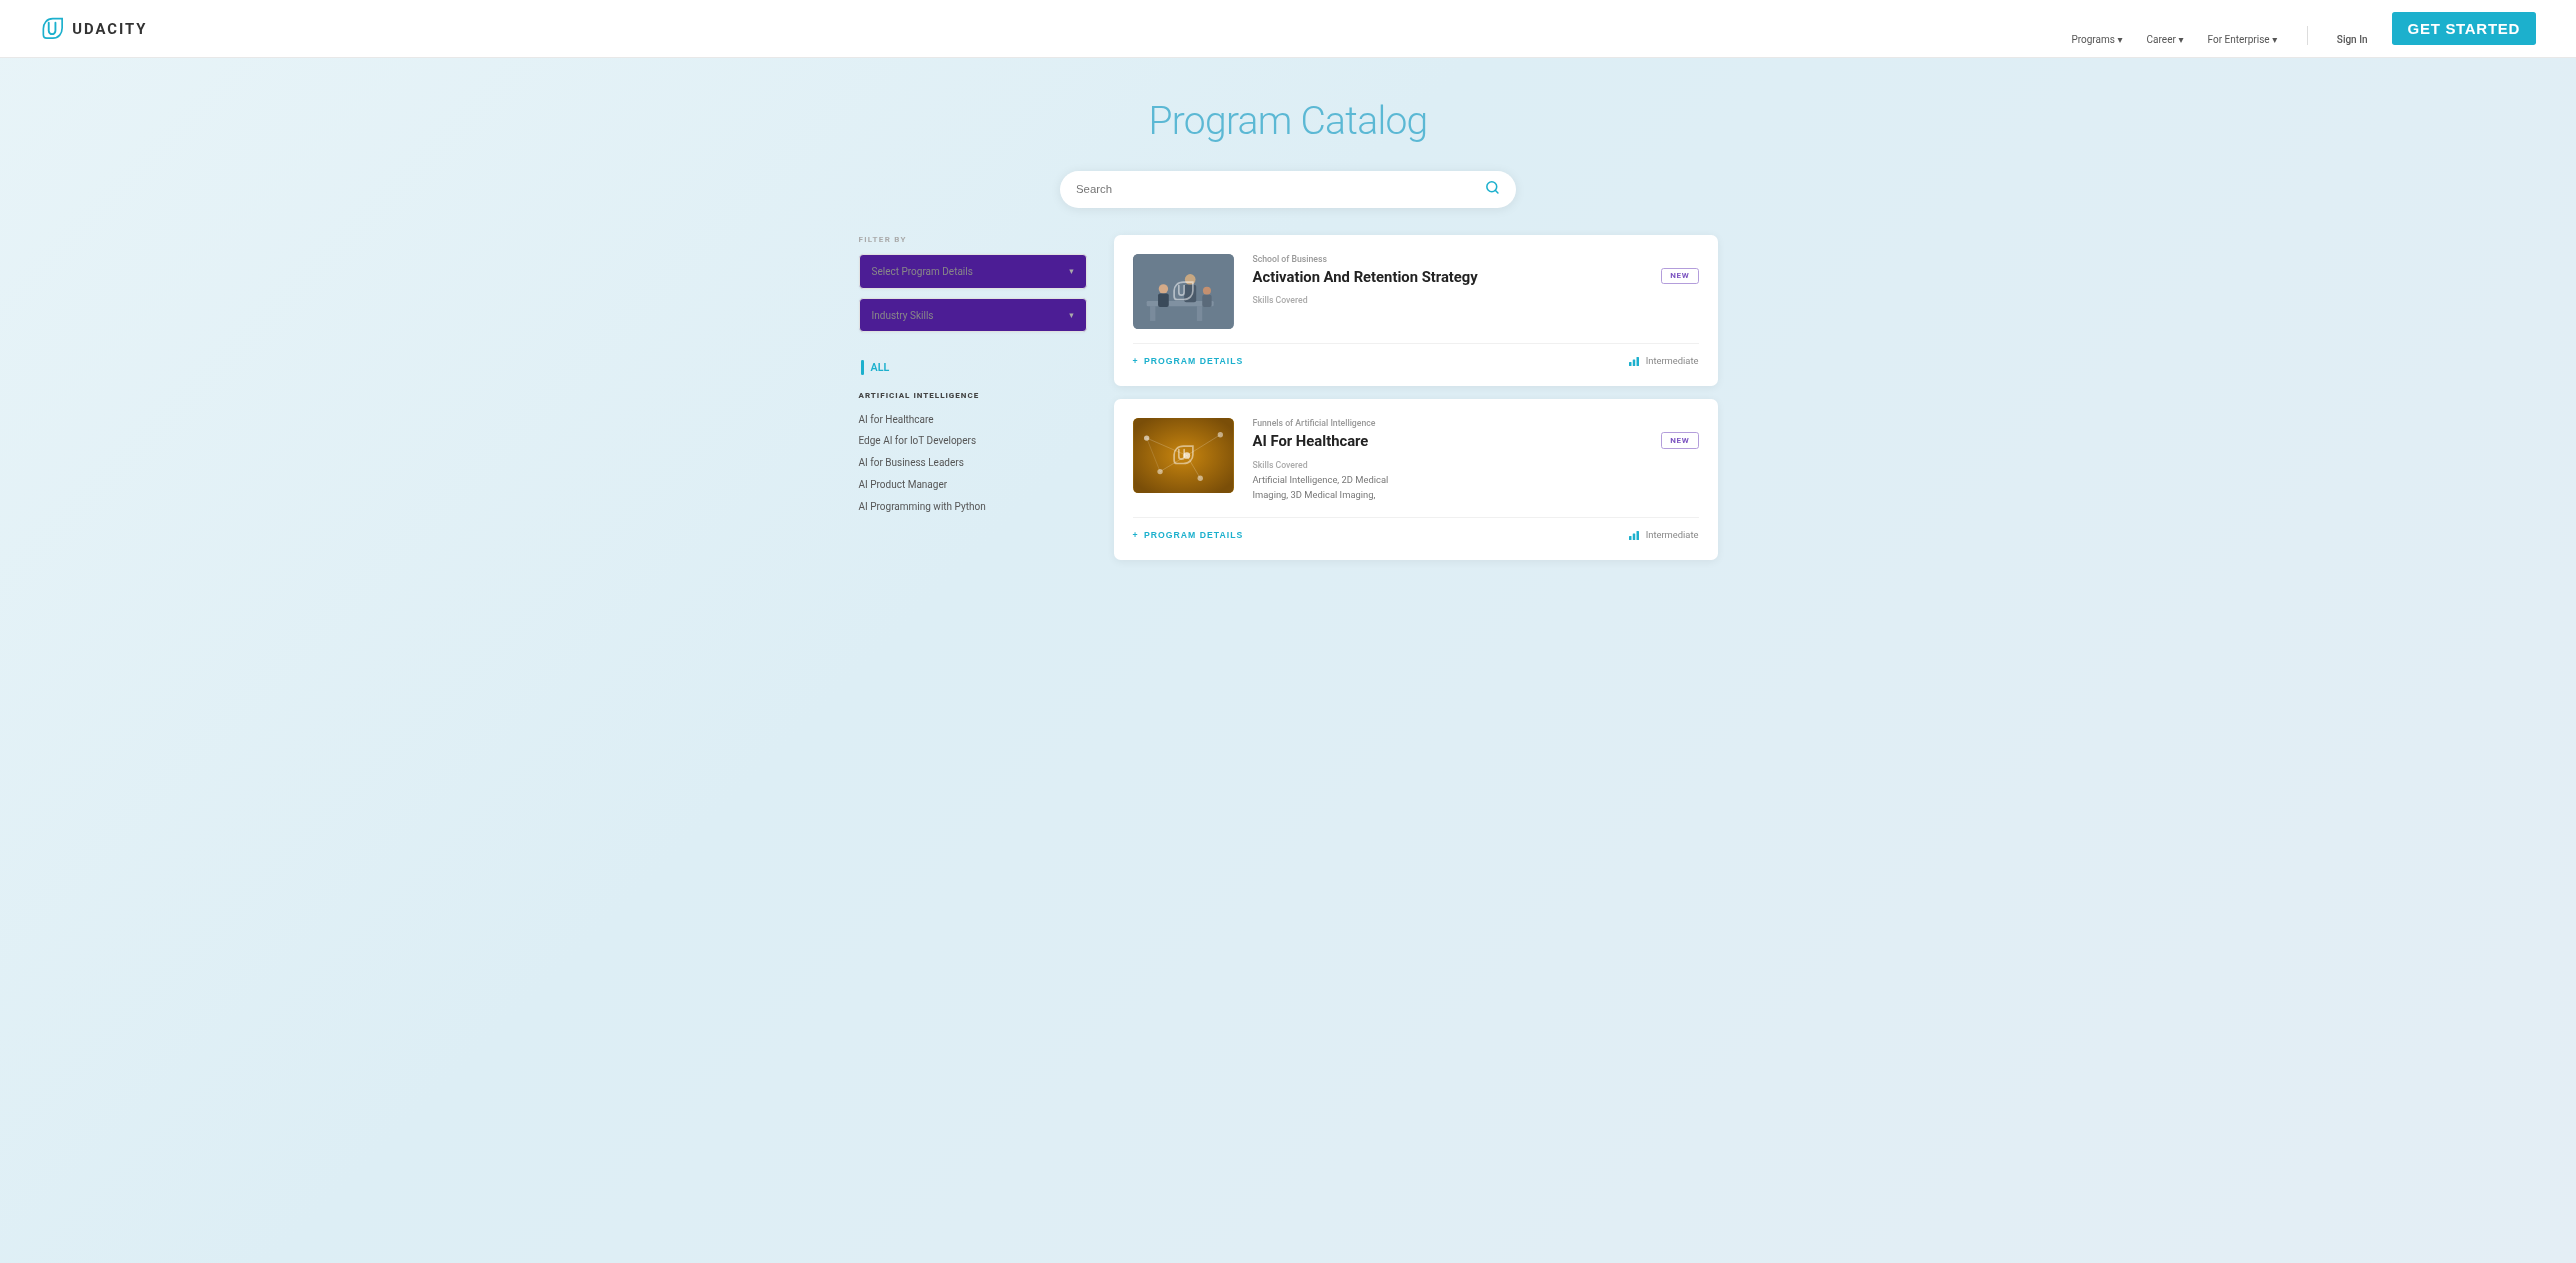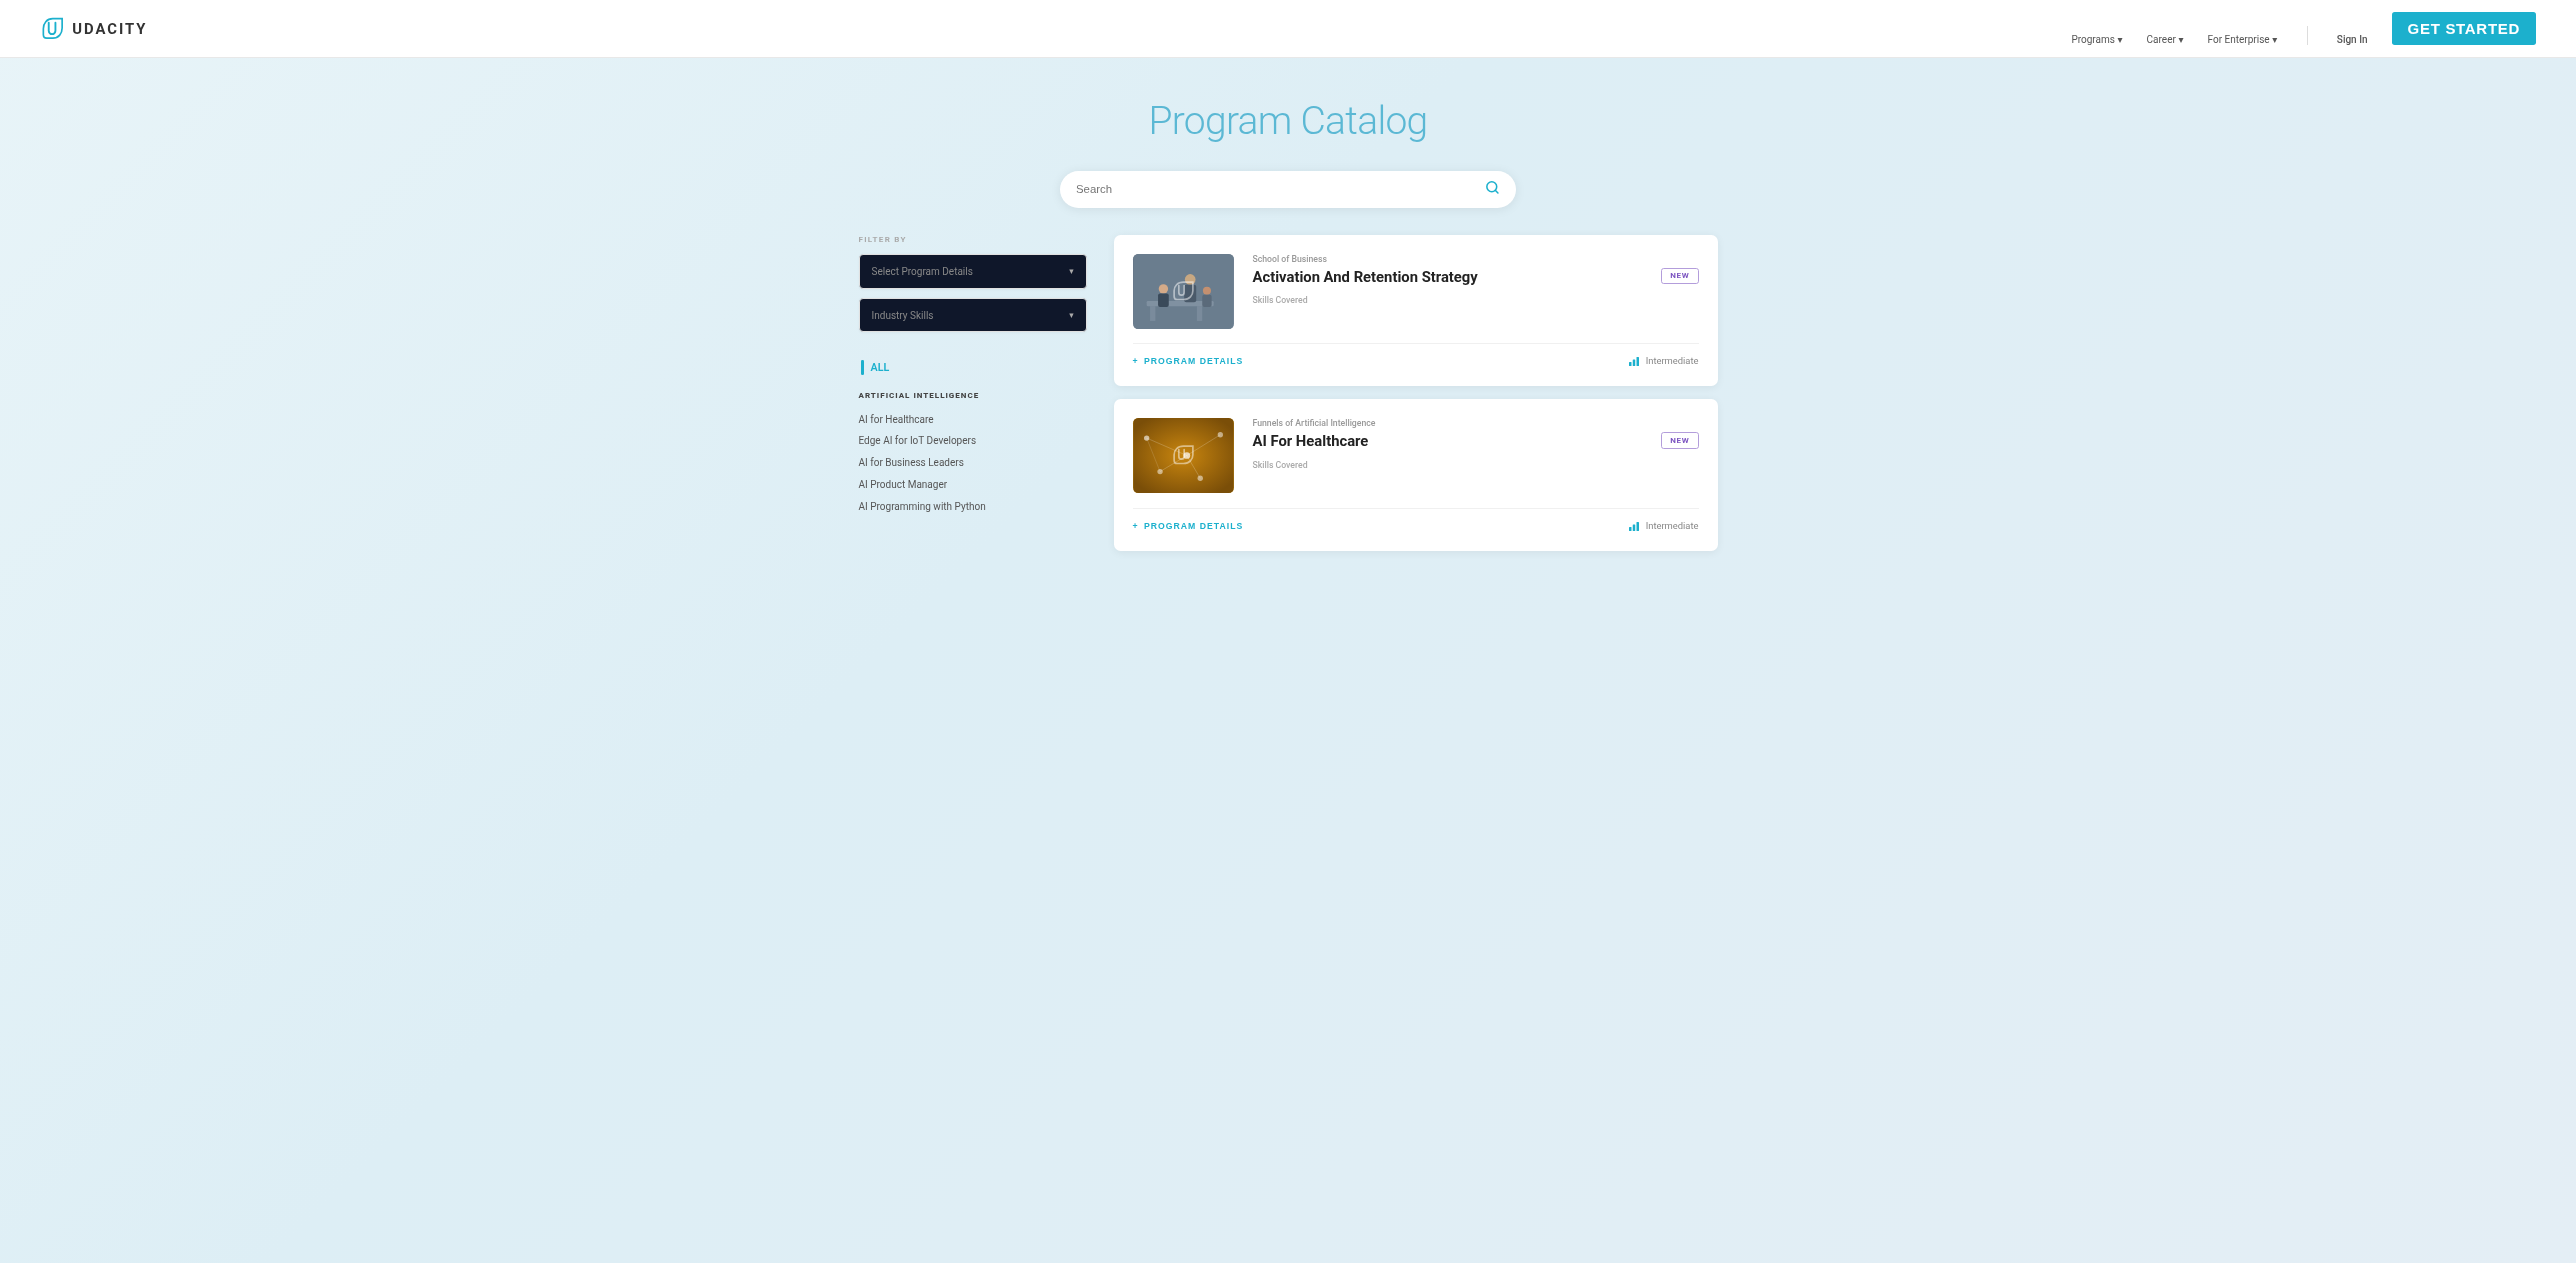--- a/index.html
+++ b/index.html
@@ -151,21 +151,21 @@
       font-size: 8px;
       font-weight: 700;
       letter-spacing: 1.3px;
       color: #aaa;
       text-transform: uppercase;
       margin-bottom: 10.7px;
     }
 
     .filter-dropdown {
       width: 100%;
-      background: #0f172a;
+      background: #4c1d95;
       border: 0.7px solid #e0e0e0;
       border-radius: 4px;
       padding: 10.7px 12px;
       font-size: 10px;
       color: #888;
       cursor: pointer;
       display: flex;
       align-items: center;
       justify-content: space-between;
       margin-bottom: 9.4px;
@@ -526,20 +526,23 @@
           </svg>
         </div>
 
         <div class="card-info">
           <div class="card-school">Funnels of Artificial Intelligence</div>
           <div class="card-title-row">
             <div class="card-title">AI For Healthcare</div>
             <div class="new-badge">NEW</div>
           </div>
           <div class="skills-label">Skills Covered</div>
+          <div class="skills-text">
+            Artificial Intelligence, 2D Medical<br>Imaging, 3D Medical Imaging,
+          </div>
         </div>
       </div>
 
       <div class="card-footer">
         <button class="program-details-btn">
           <span>+</span>
           <span>PROGRAM DETAILS</span>
         </button>
         <div class="difficulty-badge">
           <svg width="12" height="12" viewBox="0 0 24 24" fill="#1cb0cd">

